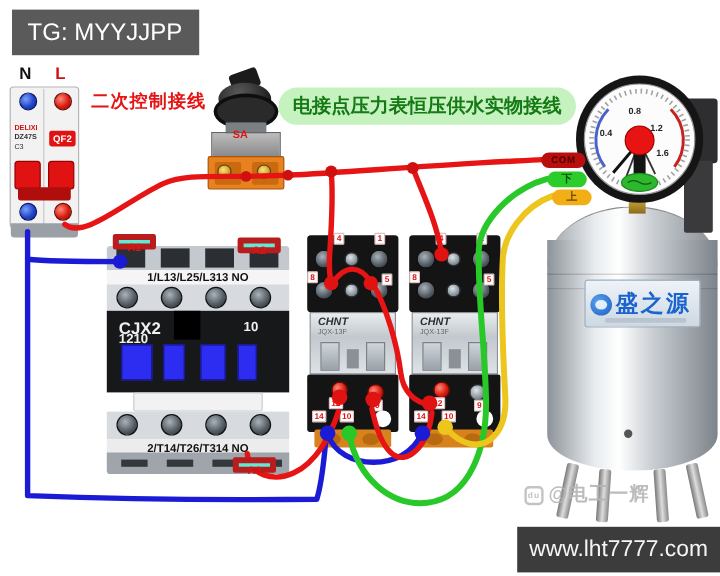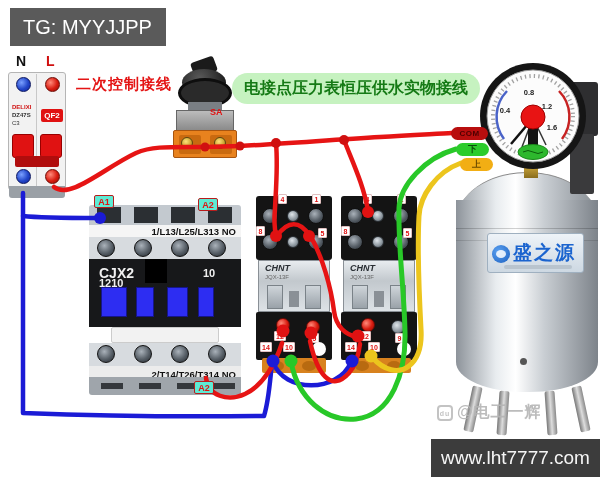--- a/index.html
+++ b/index.html
@@ -8,28 +8,28 @@
   #stage *{box-sizing:border-box;}
   .abs{position:absolute;}
   
   .scr{position:absolute;border-radius:50%;}
   .scr.blue{background:radial-gradient(circle at 35% 35%,#7aa0ff,#2246c8 55%,#12249a);border:1px solid #0a1560;}
   .scr.red{background:radial-gradient(circle at 35% 35%,#ff8a7a,#d81c10 55%,#8e0d06);border:1px solid #6e0a04;}
   .scr.dark{background:radial-gradient(circle at 40% 35%,#aab2ba,#565e66 55%,#23282e);border:1px solid #111;}
   .scr.brass{background:radial-gradient(circle at 40% 35%,#ffe27a,#caa22e 60%,#7c611a);border:1px solid #5c4710;}
   .scr.silver{background:radial-gradient(circle at 40% 35%,#dfe5ea,#8a949c 60%,#4a5158);border:1px solid #2a2f34;}
   
-  .ctag{position:absolute;width:20px;height:13px;background:#5eead4;border:1px solid #b91c1c;border-radius:2px;
+  .ctag{position:absolute;width:36px;height:13px;background:#5eead4;border:5px solid #b91c1c;border-radius:2px;
         color:#e01212;font-size:9px;font-weight:bold;text-align:center;line-height:12px;z-index:7;}
   
   .rtag{position:absolute;background:#fff;border:1px solid #e0c0c0;border-radius:1px;color:#e01212;
         font-size:7px;font-weight:bold;text-align:center;line-height:9px;min-width:9px;height:10px;padding:0 1px;}
   
   .oval{position:absolute;height:13px;border-radius:7px;font-weight:bold;text-align:center;line-height:13px;z-index:7;}
-  .row{display:flex;justify-content:flex-end;align-items:center;}
+  .row{display:flex;justify-content:center;align-items:center;}
   .termtxt{font-size:9.5px;font-weight:bold;color:#111;white-space:nowrap;}
   .wires{position:absolute;left:0;top:0;z-index:5;pointer-events:none;}
   .bluesq{position:absolute;background:#2d2df2;border:1px solid #15158a;}
 </style>
 </head>
 <body>
 
 <div id="stage">
 
   <div class="abs" style="left:76px;top:75px;color:#e41414;font-size:15px;font-weight:bold;letter-spacing:1px;z-index:6;">二次控制接线</div>
@@ -62,21 +62,21 @@
     <div class="scr red" style="left:37px;top:97px;width:15px;height:15px;"></div>
     <div class="abs" style="left:1px;top:114px;width:56px;height:12px;background:#9aa0a6;border-radius:0 0 3px 3px;"></div>
   </div>
 
   <div class="abs" style="left:170px;top:58px;width:70px;height:100px;">
     <div class="abs" style="left:22px;top:1px;width:24px;height:16px;background:#1b1b1b;border-radius:3px;transform:rotate(-20deg);"></div>
     <div class="abs" style="left:12px;top:11px;width:44px;height:27px;border-radius:50%;background:radial-gradient(circle at 40% 35%,#5a5a5a,#111);"></div>
     <div class="abs" style="left:8px;top:20px;width:54px;height:30px;border-radius:50%;background:#2a2a2a;border:3px solid #0e0e0e;"></div>
     <div class="abs" style="left:18px;top:44px;width:34px;height:10px;background:#7a7f84;"></div>
     <div class="abs" style="left:6px;top:52px;width:58px;height:22px;background:linear-gradient(#bcbcbc,#888);border:1px solid #666;"></div>
-    <div class="abs" style="left:40px;top:49px;color:#e01212;font-size:9px;font-weight:bold;z-index:3;">SA</div>
+    <div class="abs" style="left:24px;top:49px;color:#e01212;font-size:9px;font-weight:bold;z-index:3;">SA</div>
     <div class="abs" style="left:3px;top:72px;width:64px;height:28px;background:#e8821e;border:1px solid #a85510;border-radius:2px;">
       <div class="abs" style="left:5px;top:4px;width:22px;height:19px;background:#c96a10;border-radius:2px;"></div>
       <div class="abs" style="left:36px;top:4px;width:22px;height:19px;background:#c96a10;border-radius:2px;"></div>
     </div>
     <div class="scr brass" style="left:11px;top:79px;width:12px;height:12px;"></div>
     <div class="scr brass" style="left:44px;top:79px;width:12px;height:12px;"></div>
   </div>
 
   <div class="abs" style="left:89px;top:205px;width:152px;height:190px;">
     <div class="abs" style="left:0;top:0;width:152px;height:20px;background:#c3c9cf;border-radius:3px 3px 0 0;">

